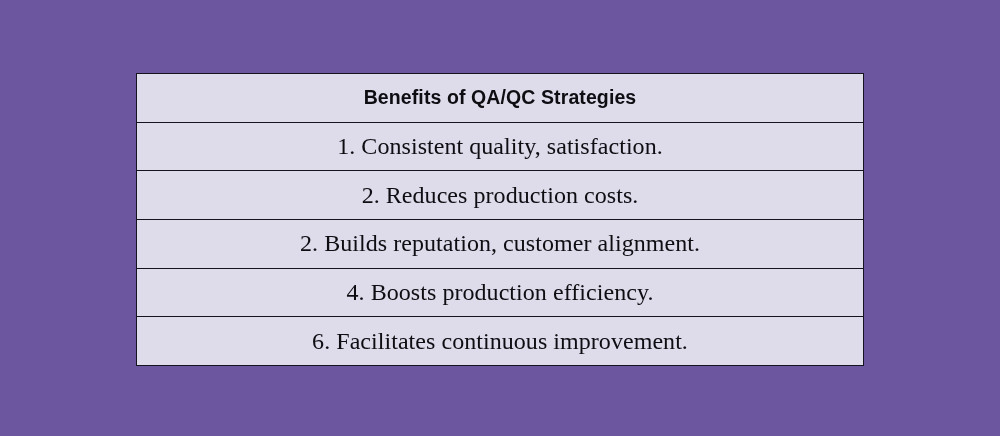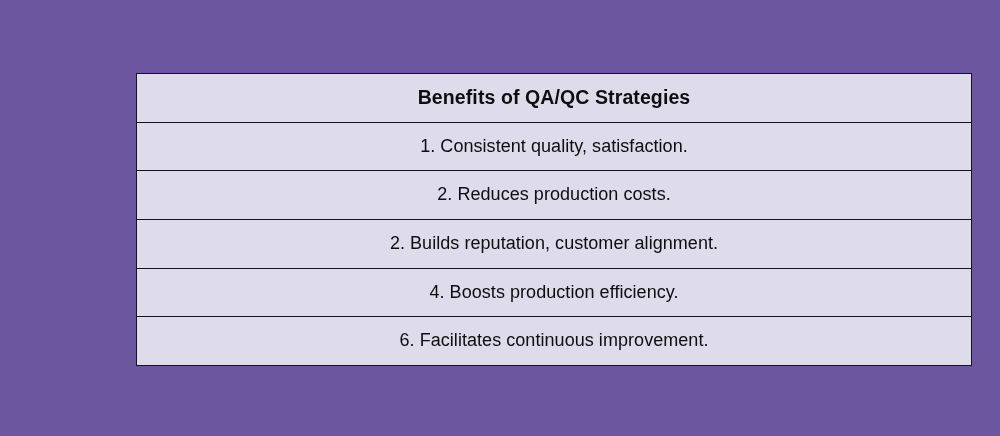--- a/index.html
+++ b/index.html
@@ -16,21 +16,21 @@
   }
   #canvas {
     position: relative;
     width: 1000px;
     height: 436px;
   }
   #benefits-table {
     position: absolute;
     left: 136px;
     top: 73px;
-    width: 836px;
+    width: 728px;
     height: 292px;
     border-collapse: collapse;
     table-layout: fixed;
     background: #DEDBEA;
   }
   #benefits-table tr {
     height: 48.66px;
   }
   #benefits-table th,
   #benefits-table td {
@@ -42,23 +42,24 @@
     padding: 0 10px;
     line-height: 1.2;
     white-space: nowrap;
   }
   #benefits-table th {
     font-size: 19.5px;
     font-weight: bold;
     letter-spacing: 0.1px;
   }
   #benefits-table td {
-    font-size: 18px;
+    font-size: 24px;
     font-weight: normal;
     letter-spacing: 0.05px;
+    font-family: Liberation Serif, serif;
   }
 </style>
 </head>
 <body style="background: rgb(107, 86, 159);">
 
 <div id="canvas">
   <table id="benefits-table">
     <thead>
       <tr>
         <th style="background: rgb(222, 219, 234); border-color: rgb(21, 19, 30); color: rgb(13, 13, 18);">Benefits of QA/QC Strategies</th>

